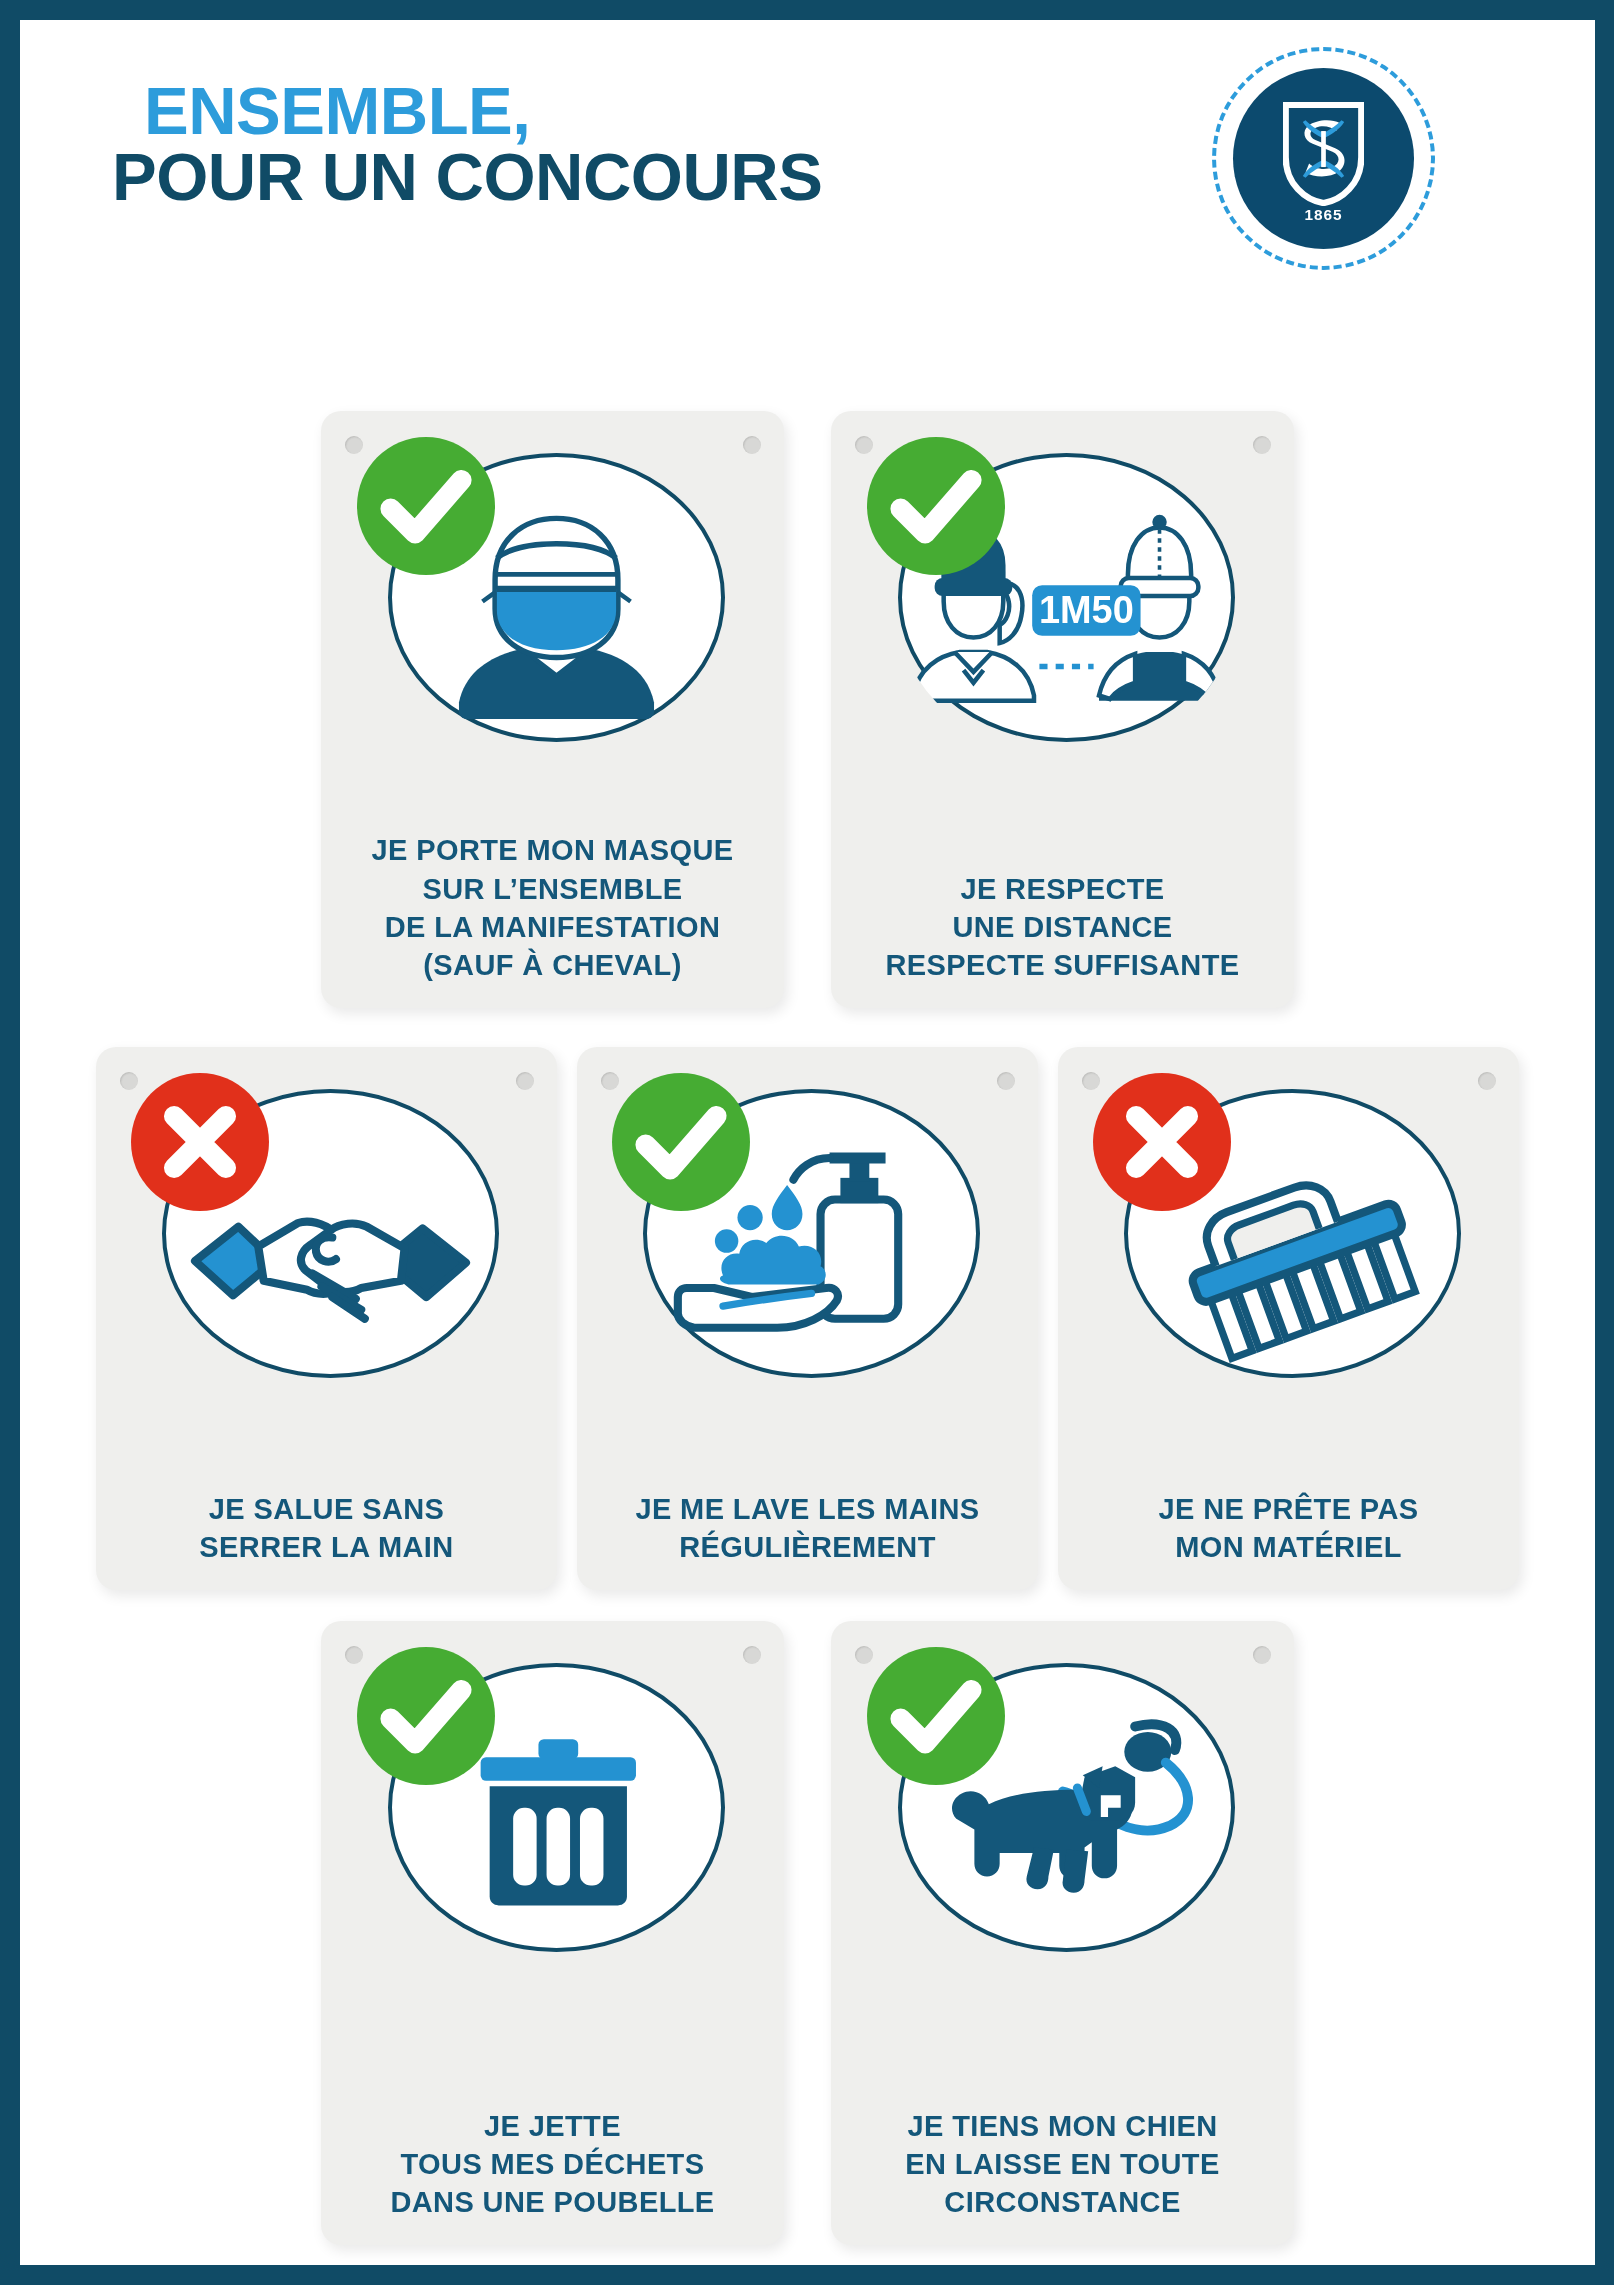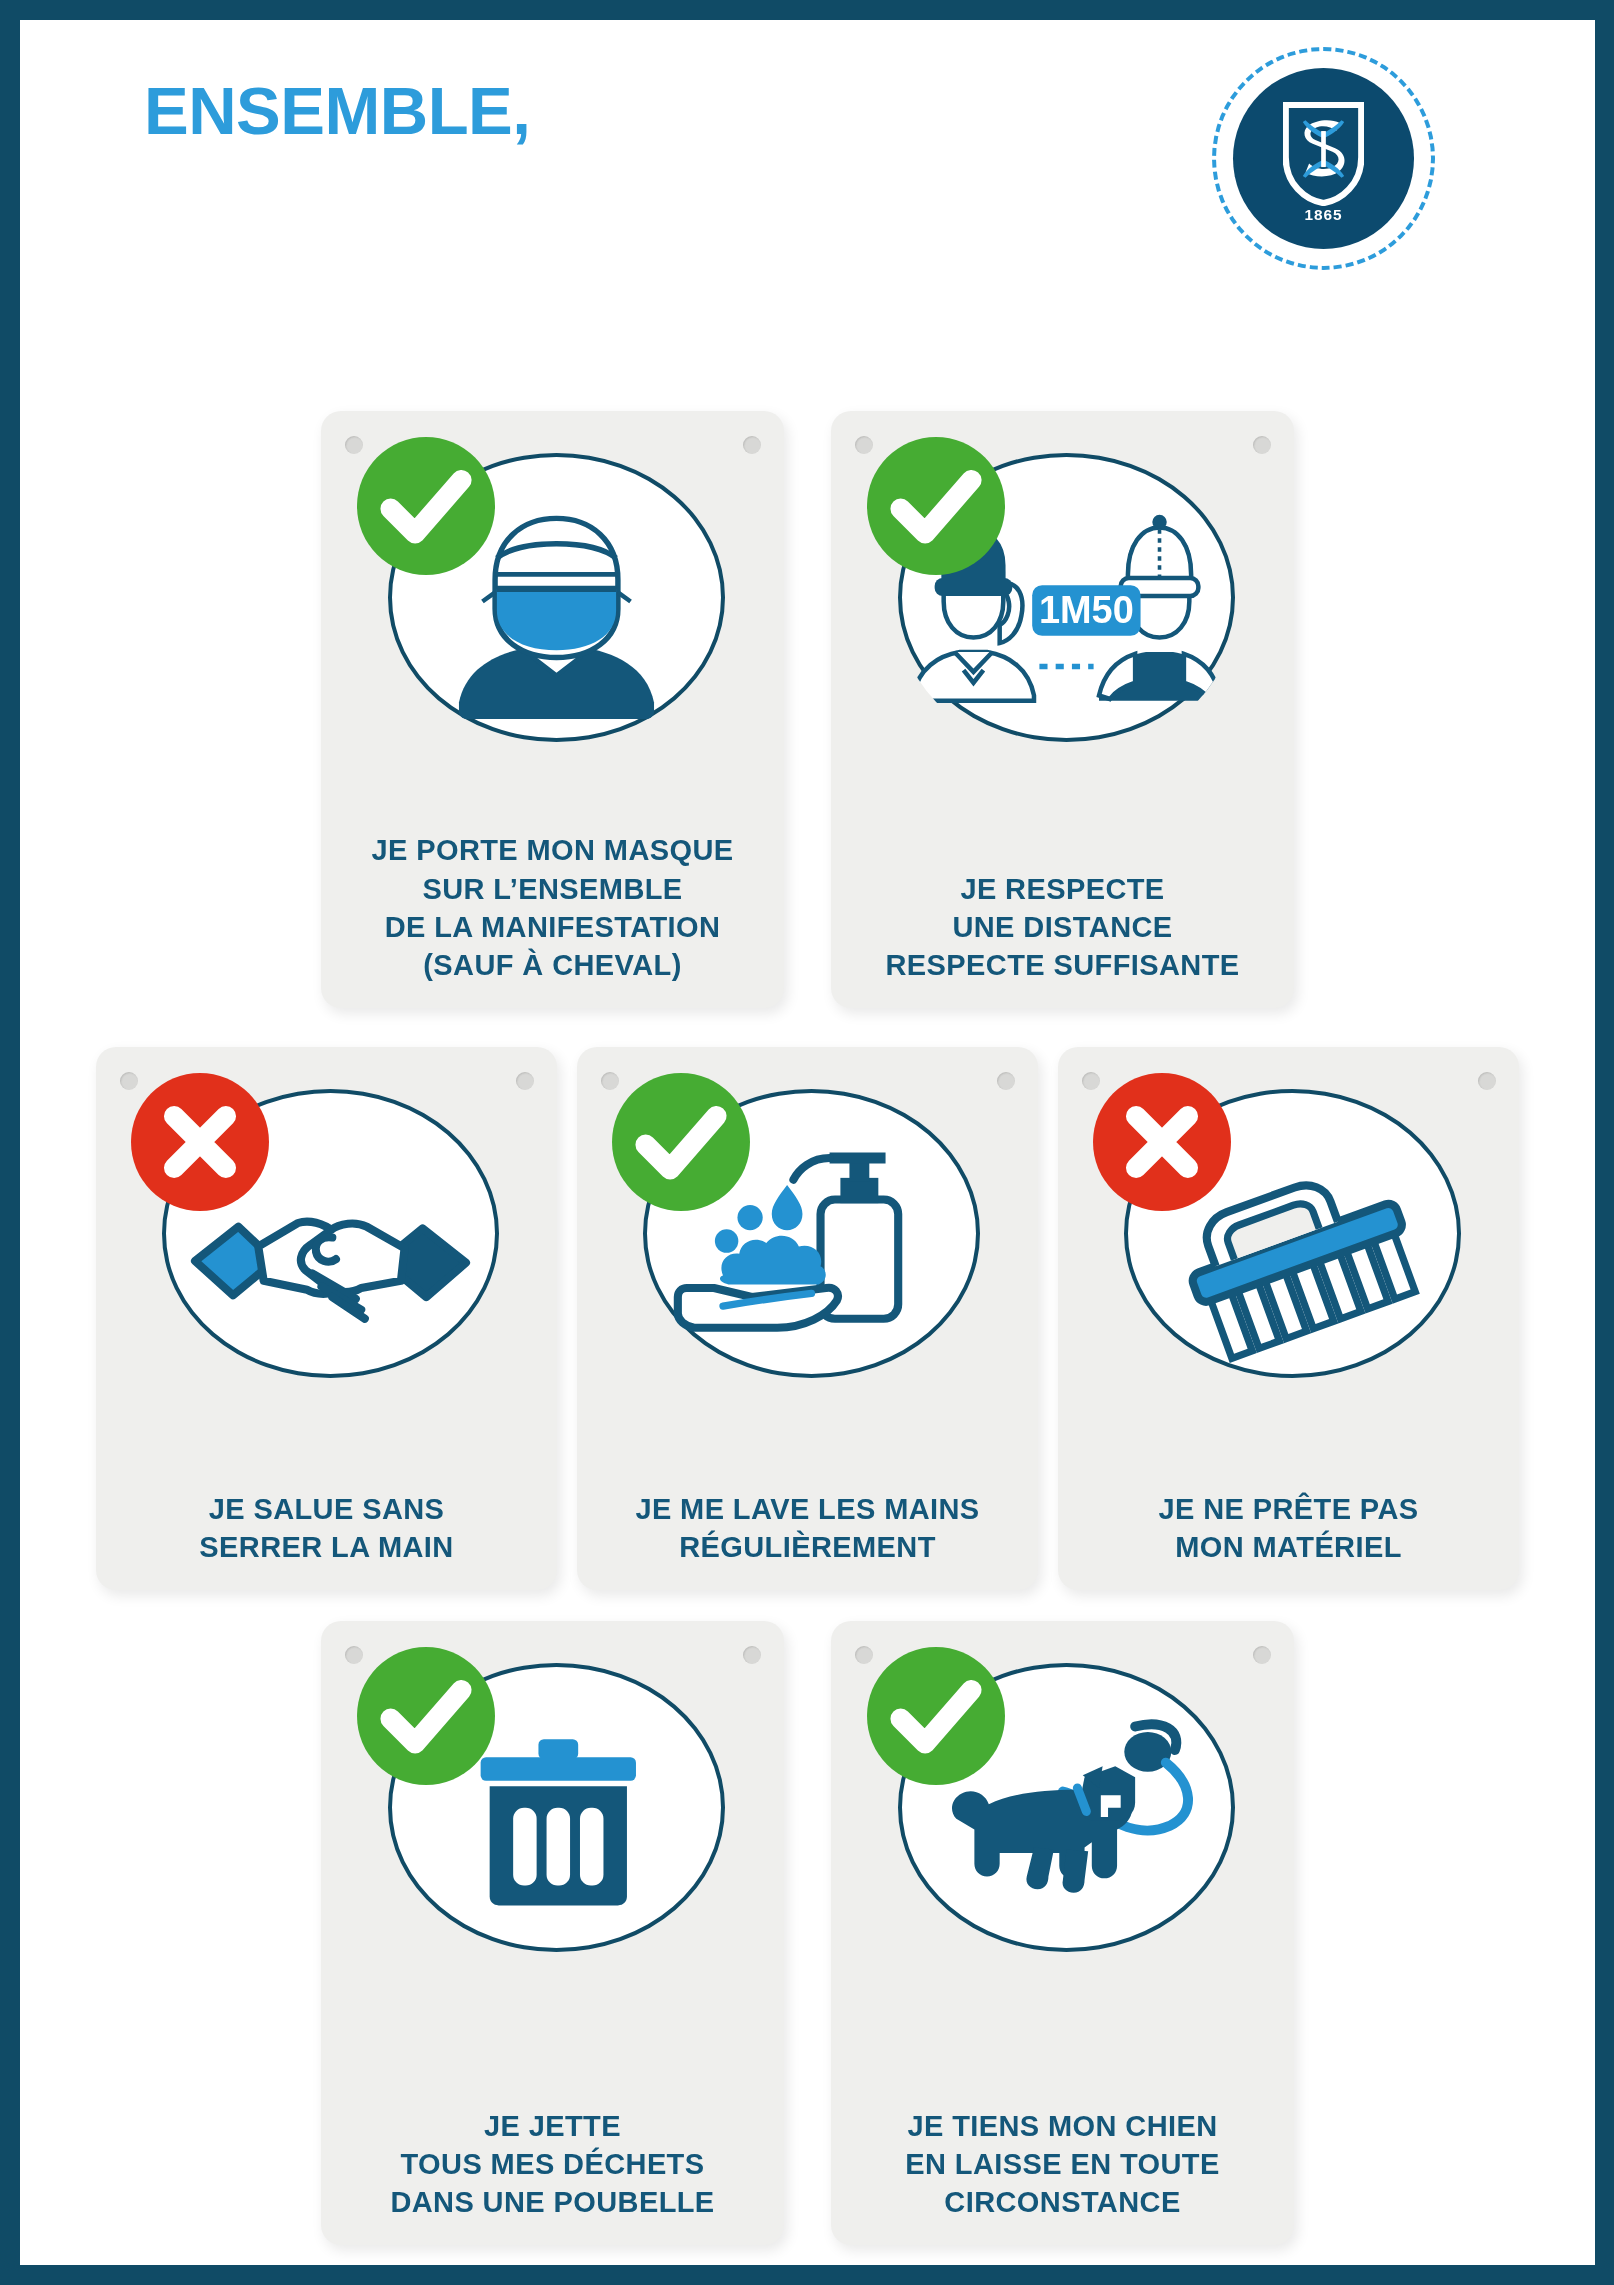--- a/index.html
+++ b/index.html
@@ -167,20 +167,21 @@
 </style>
 </head>
 <body>
 
 <div id="poster">
 
   <div id="header">
 
     <div id="title">
       <span class="line accent">ENSEMBLE,</span>
+      <span class="line">POUR UN CONCOURS</span>
     </div>
 
     <div id="logo-wrap">
       <div id="logo-dashed"></div>
       <div id="logo-disc">
         <svg id="logo-shield" width="81" height="104" viewBox="0 0 90 115">
           <path d="M3 3 h84 v58 c0 30 -22 48 -42 51 C25 109 3 91 3 61 Z" fill="none" stroke="#ffffff" stroke-width="7"></path>
 
           <g transform="translate(45,52)">
             <path d="M-17 -26 C-24 -20 -22 -10 -12 -6 L10 3 C19 7 19 16 10 20 C2 24 -10 22 -16 16

